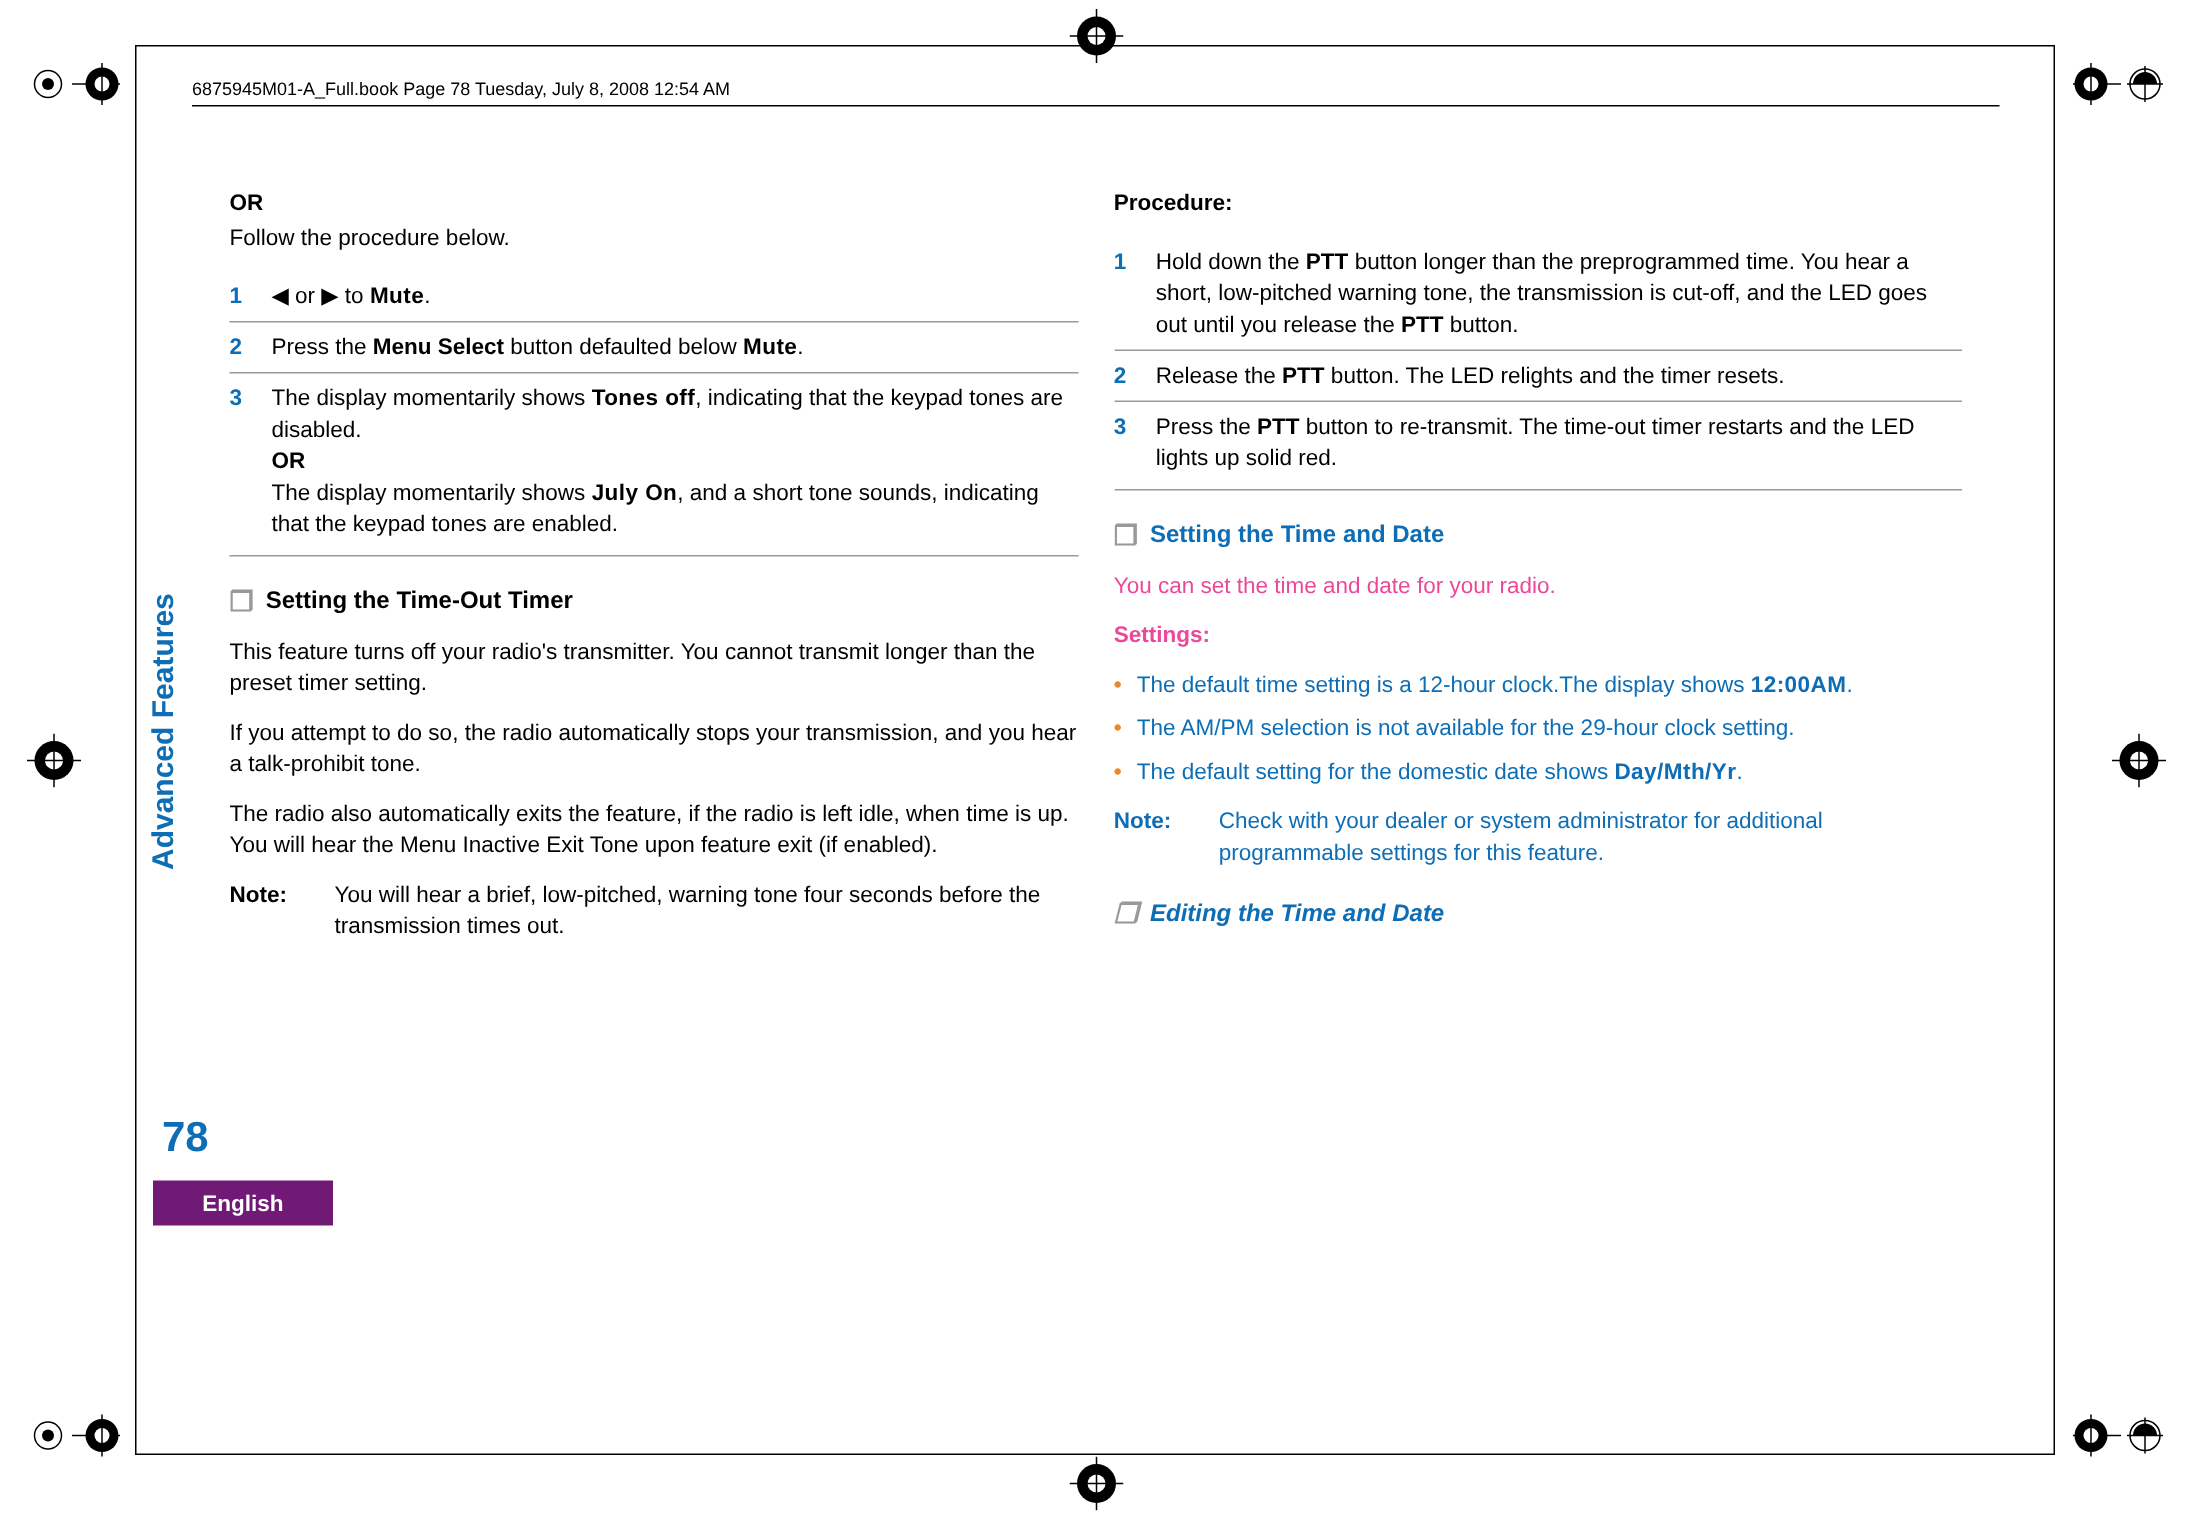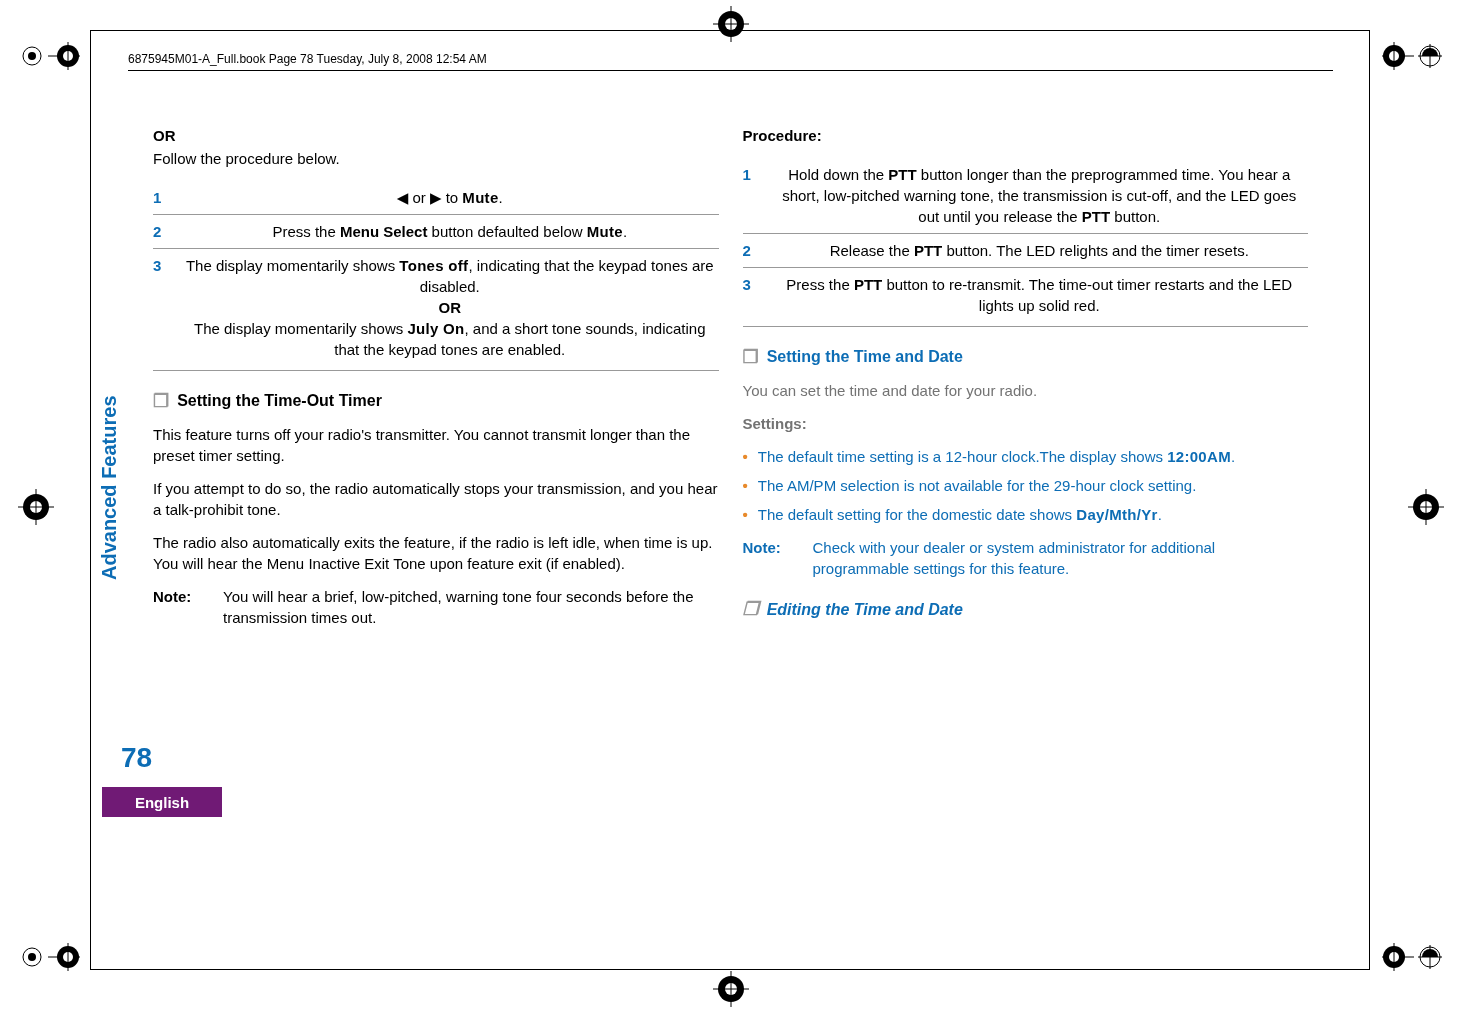--- a/index.html
+++ b/index.html
@@ -59,21 +59,21 @@
       display: flex;
       gap: 10px;
       padding: 6px 0;
     }
     .step + .step { border-top: 1px solid #999; }
     .step-num {
       color: #0d6db5;
       font-weight: bold;
       min-width: 18px;
     }
-    .step-body { flex: 1; text-align: center; }
+    .step-body { flex: 1; }
     .bold { font-weight: bold; }
     .mono { font-family: "Arial Narrow", Arial; font-weight: bold; letter-spacing: 0.3px; }
     .section-head {
       display: flex;
       align-items: center;
       gap: 8px;
       font-weight: bold;
       font-size: 16px;
       margin: 18px 0 10px 0;
     }
@@ -88,40 +88,39 @@
     .note-label { font-weight: bold; min-width: 52px; }
     .note-row.blue { color: #0d6db5; }
     .bullet-list { margin: 6px 0 12px 0; }
     .bullet {
       display: flex;
       gap: 10px;
       margin-bottom: 8px;
       color: #0d6db5;
     }
     .bullet-dot { color: #e88a2b; font-weight: bold; }
-    .blue-text { color: #737373; }
+    .blue-text { color: #ec4899; }
     .arrow { font-family: Arial; }
     .sidebar-label {
       position: absolute;
       left: 98px;
       top: 580px;
       transform: rotate(-90deg);
       transform-origin: left top;
       color: #0d6db5;
       font-weight: bold;
       font-size: 20px;
     }
     .page-num {
       position: absolute;
       left: 108px;
       top: 742px;
       color: #0d6db5;
       font-weight: bold;
       font-size: 28px;
-      margin-left: 13px;
     }
     .lang-tab {
       position: absolute;
       left: 102px;
       top: 787px;
       width: 120px;
       height: 30px;
       background: #701a75;
       color: #fff;
       font-weight: bold;

